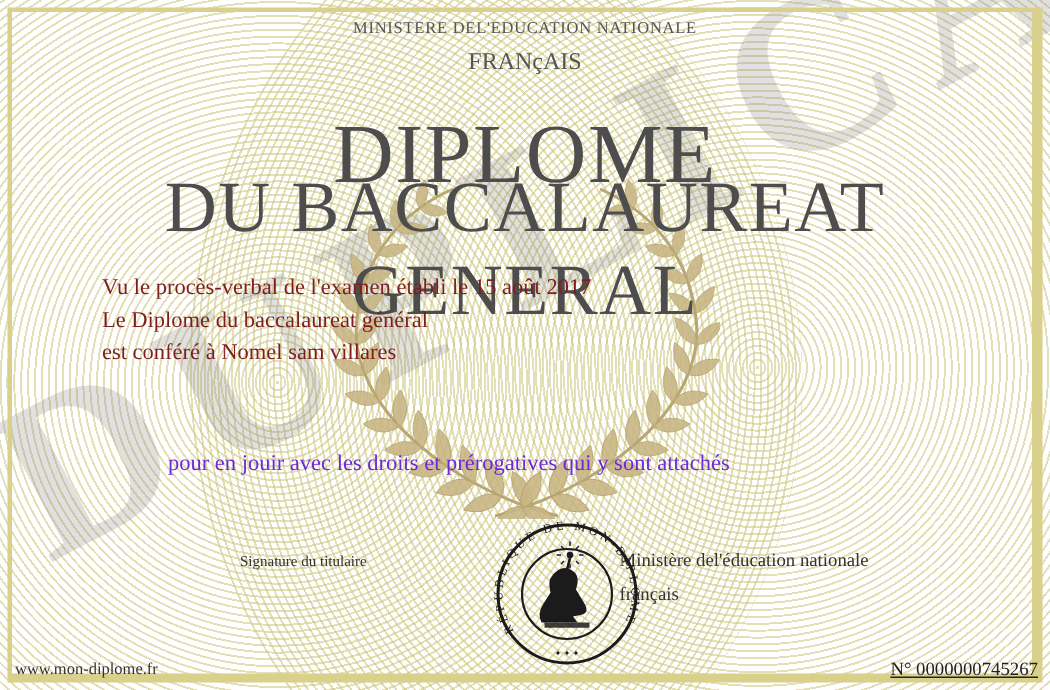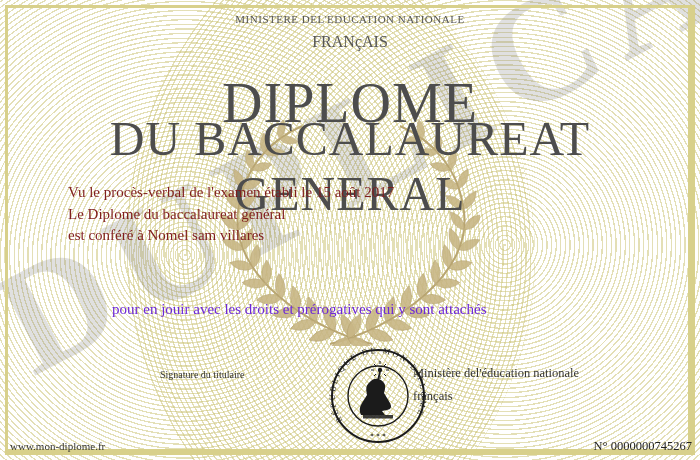--- a/index.html
+++ b/index.html
@@ -33,21 +33,21 @@
     font-size:15px; color:#6d28d9;}
   #signature-holder{position:absolute; left:160px; top:369px; z-index:3;
     font-size:10px; color:#333;}
   #ministry-line1{position:absolute; left:413px; top:366px; z-index:3;
     font-size:12.5px; color:#333;}
   #ministry-line2{position:absolute; left:413px; top:389px; z-index:3;
     font-size:12.5px; color:#333;}
   #footer-website{position:absolute; left:10px; top:440px; z-index:5;
     font-size:11px; color:#333;font-family:Liberation Serif, serif;}
   #footer-serial{position:absolute; right:8px; top:439px; z-index:5;
-    font-size:12.5px; color:#222;}
+    font-size:12.5px; color:#222;text-decoration:underline;}
   #wreath{position:absolute; left:222px; top:116px; z-index:2;}
   #wreath .stem{fill:none; stroke:#b9a671; stroke-width:2;}
   #wreath .berry{fill:#bfae7c;}
   #seal{position:absolute; left:328px; top:346px; z-index:3;}
   #seal .ink{stroke:#1b1b1b; fill:none;}
   #seal text{font-family:"Liberation Serif", serif;}
 </style>
 </head>
 <body>
 

